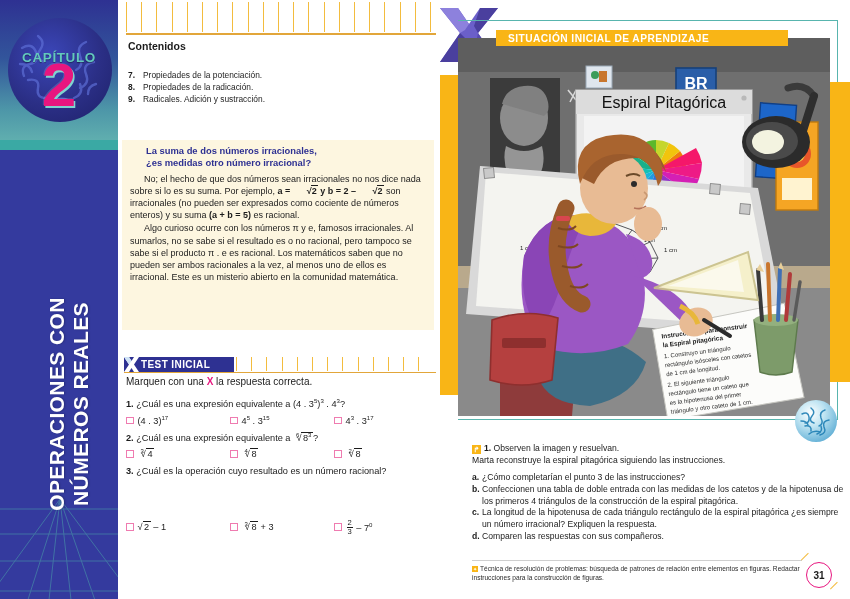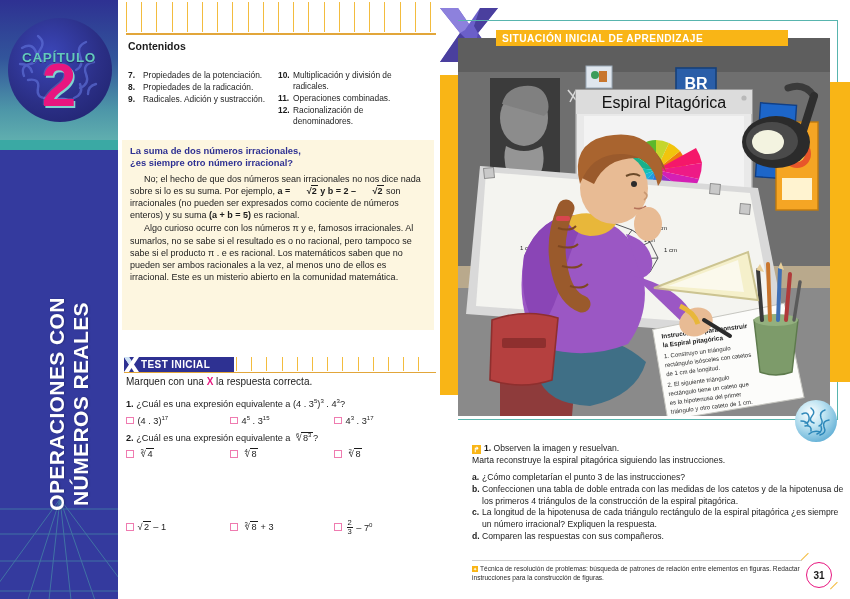--- a/index.html
+++ b/index.html
@@ -92,21 +92,21 @@
   .citem b { width: 15px; flex: 0 0 15px; font-weight: bold; }
   .citem span { flex: 1; }
 
   
   .theory {
     position: absolute; left: 122px; top: 140px; width: 312px; height: 190px;
     background: #fdf6e0;
     padding: 5px 8px 4px 8px;
   }
   .theory h4 {
-    font-size: 9.4px; color: #2e3192; font-weight: bold; line-height: 1.28; margin-bottom: 4px;
+    font-size: 9.4px; color: #2e3192; font-weight: bold; line-height: 1.28; margin-bottom: 4px; margin-left: 16px;
   }
   .theory p {
     font-size: 9px; color: #1b1b1b; line-height: 1.345; text-indent: 14px;
     margin-bottom: 1px;
   }
   .theory p b { font-weight: bold; }
   .rad { display: inline-block; }
   .rad .bar { border-top: 1px solid #1b1b1b; padding: 0 1px; margin-left: -1px; }
 
   
@@ -158,21 +158,21 @@
     position: absolute; left: 0px; top: 75px; width: 36px; height: 320px; background: #f9b516;
   }
   .yellow-right {
     position: absolute; left: 386px; top: 82px; width: 24px; height: 300px; background: #f9b516;
   }
   .sit-banner {
     position: absolute; left: 56px; top: 30px; width: 292px; height: 16px;
     background: #f9b516; display: flex; align-items: center; z-index: 6;
   }
   .sit-banner span {
-    color: #fff; font-size: 10.2px; font-weight: bold; letter-spacing: .45px; padding-left: 6px;
+    color: #fff; font-size: 10.2px; font-weight: bold; letter-spacing: .45px; padding-left: 12px;
   }
 
   .illus {
     position: absolute; left: 18px; top: 38px; width: 372px; height: 378px;
     overflow: hidden; background: #6d6d6d;
   }
 
   
   .act { position: absolute; left: 472px; top: 443px; width: 372px; }
   .act-line { font-size: 8.6px; color: #1b1b1b; line-height: 1.36; }
@@ -306,41 +306,27 @@
         </div>
         <div class="citem">
           <b>8.</b>
           <span>Propiedades de la radicación.</span>
         </div>
         <div class="citem">
           <b>9.</b>
           <span>Radicales. Adición y sustracción.</span>
         </div>
       </div>
-      <div class="col">
-        <div class="citem">
-          <b>10.</b>
-          <span>Multiplicación y división de radicales.</span>
-        </div>
-        <div class="citem">
-          <b>11.</b>
-          <span>Operaciones combinadas.</span>
-        </div>
-        <div class="citem">
-          <b>12.</b>
-          <span>Racionalización de denominadores.</span>
-        </div>
-      </div>
     </div>
   </div>
 
   <div class="theory">
     <h4>
       <span>La suma de dos números irracionales,</span><br>
-      <span>¿es siempre otro número irracional?</span>
+      <span>¿es medidas otro número irracional?</span>
     </h4>
     <p>
       <span>No; el hecho de que dos números sean irracionales no nos dice nada sobre si lo es su suma. Por ejemplo,</span>
       <b>a = <span class="rad">√<span class="bar">2</span></span> y b = 2 – <span class="rad">√<span class="bar">2</span></span></b><span> son irracionales (no pueden ser expresados como cociente de números enteros) y su suma </span><b>(a + b = 5)</b><span> es racional.</span>
     </p>
     <p>Algo curioso ocurre con los números π y e, famosos irracionales. Al sumarlos, no se sabe si el resultado es o no racional, pero tampoco se sabe si el producto π . e es racional. Los matemáticos saben que no pueden ser ambos racionales a la vez, al menos uno de ellos es irracional. Este es un misterio abierto en la comunidad matemática.</p>
   </div>
 
   <div class="test-banner">
     <span>TEST INICIAL</span>
@@ -405,20 +391,24 @@
         <span><span class="nroot"><span class="idx">4</span>√<span class="ovl">8</span></span></span>
       </label>
       <label class="opt o3">
         <span class="cbox"></span>
         <span><span class="nroot"><span class="idx">2</span>√<span class="ovl">8</span></span></span>
       </label>
     </div>
   </div>
 
   <div class="qblock" style="top:466px;">
+    <div class="qtext">
+      <span class="qn">3.</span>
+      <span>¿Cuál es la operación cuyo resultado es un número racional?</span>
+    </div>
   </div>
 
   <div class="qblock" style="top:513px;">
     <div class="opts" style="margin-top:6px;">
       <label class="opt o1">
         <span class="cbox"></span>
         <span>√<span class="ovl">2</span> – 1</span>
       </label>
       <label class="opt o2">
         <span class="cbox"></span>

